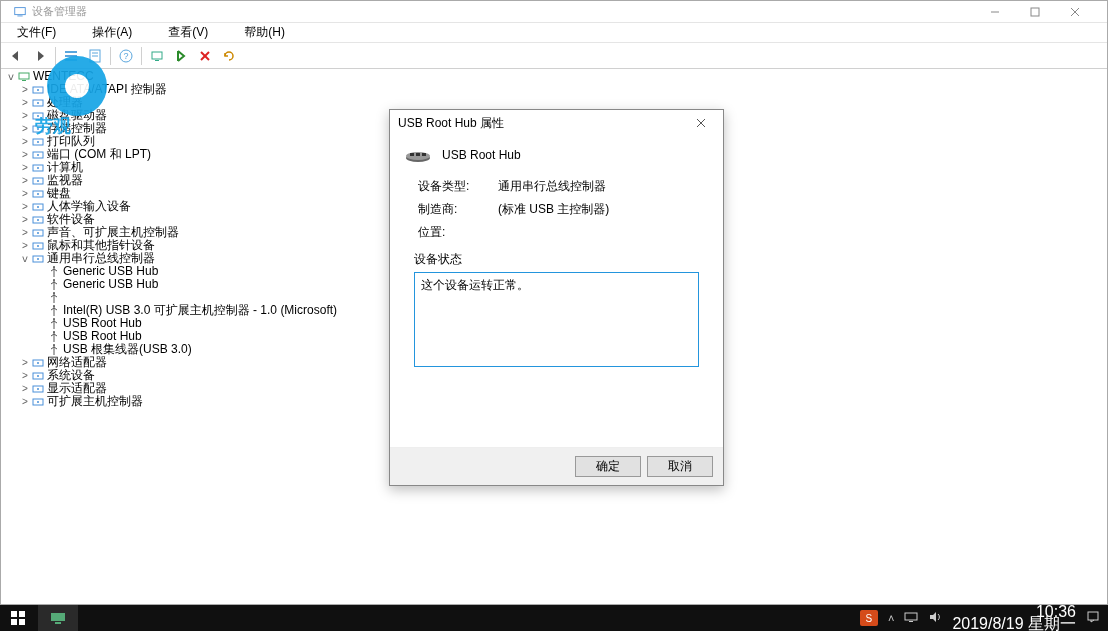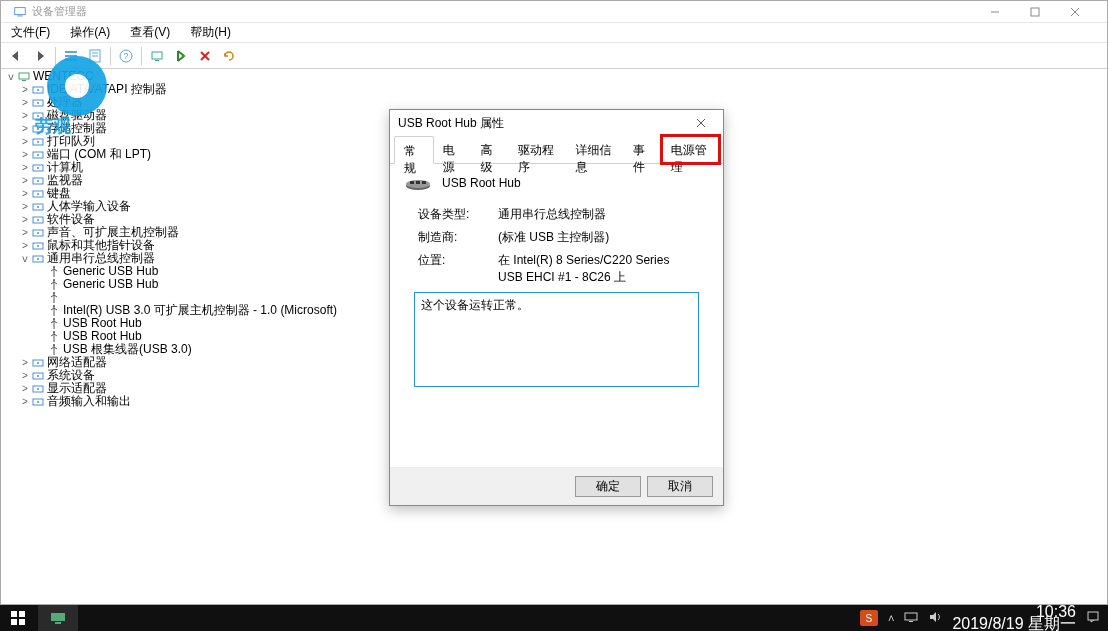--- a/index.html
+++ b/index.html
@@ -7,21 +7,21 @@
 
 
 .window { position: absolute; top: 0; left: 0; width: 1108px; height: 605px; border: 1px solid #aaa; background: #fff; }
 .titlebar { height: 22px; background: #fff; border-bottom: 1px solid #e5e5e5; display: flex; align-items: center; padding: 0 12px; }
 .titlebar .icon { width: 14px; height: 14px; margin-right: 5px; display: inline-flex; align-items: center; justify-content: center; }
 .titlebar .title { flex: 1; font-size: 11px; color: #999; }
 .winbtns { display: flex; }
 .winbtn { width: 40px; height: 22px; display: flex; align-items: center; justify-content: center; color: #888; font-size: 12px; }
 .winbtn svg { width: 10px; height: 10px; }
 
-.menubar { height: 20px; display: flex; align-items: center; padding: 0 6px; gap: 12px; font-size: 12px; color: #000; border-bottom: 1px solid #e5e5e5; }
+.menubar { height: 20px; display: flex; align-items: center; padding: 0 12px; gap: 28px; font-size: 12px; color: #000; border-bottom: 1px solid #e5e5e5; }
 .menubar span { padding: 2px 4px; }
 
 .toolbar { height: 26px; display: flex; align-items: center; padding: 0 4px; border-bottom: 1px solid #d0d0d0; gap: 2px; }
 .tbtn { width: 22px; height: 22px; display: flex; align-items: center; justify-content: center; color: #555; }
 .tbtn svg { width: 14px; height: 14px; }
 .tsep { width: 1px; height: 18px; background: #d0d0d0; margin: 0 2px; }
 
 
 .tree { position: absolute; top: 69px; left: 2px; width: 400px; font-size: 12px; line-height: 13px; }
 .tn { display: flex; align-items: center; height: 13px; white-space: nowrap; }
@@ -406,48 +406,39 @@
           <span>显示适配器</span>
         </div>
         <div class="tn" style="padding-left:16px">
           <span class="tw">&gt;</span>
           <span class="ticon">
             <svg viewBox="0 0 12 12">
               <rect x="1" y="3" width="10" height="6" fill="none" stroke="#4a90d9"></rect>
               <circle cx="6" cy="6" r="1" fill="#4a90d9"></circle>
             </svg>
           </span>
-          <span>音频输入和输出</span>
+          <span>可扩展主机控制器</span>
         </div>
       </div>
   </div>
 
   <div class="watermark">
     <div class="wm-circ"></div>
     <div class="wm-text">劳观</div>
   </div>
 
   <div class="dialog">
     <div class="dlg-title">
       <span class="t">USB Root Hub 属性</span>
       <div class="dlg-close">
           <svg width="10" height="10" viewBox="0 0 10 10">
             <line x1="1" y1="1" x2="9" y2="9" stroke="#555"></line>
             <line x1="9" y1="1" x2="1" y2="9" stroke="#555"></line>
           </svg>
         </div>
-    </div>
-    <div class="tabs">
-      <div class="tab active">常规</div>
-      <div class="tab">电源</div>
-      <div class="tab">高级</div>
-      <div class="tab">驱动程序</div>
-      <div class="tab">详细信息</div>
-      <div class="tab">事件</div>
-      <div class="tab hl">电源管理</div>
     </div>
     <div class="dlg-body">
       <div class="dev-row">
         <span class="dev-icon">
           <svg viewBox="0 0 28 18">
               <ellipse cx="14" cy="12" rx="12" ry="4" fill="#666"></ellipse>
               <ellipse cx="14" cy="10" rx="12" ry="4" fill="#999"></ellipse>
               <rect x="6" y="7" width="4" height="3" fill="#333"></rect>
               <rect x="12" y="7" width="4" height="3" fill="#333"></rect>
               <rect x="18" y="7" width="4" height="3" fill="#333"></rect>
@@ -459,23 +450,23 @@
         <div class="info-row">
             <span class="info-label">设备类型:</span>
             <span>通用串行总线控制器</span>
           </div>
         <div class="info-row">
             <span class="info-label">制造商:</span>
             <span>(标准 USB 主控制器)</span>
           </div>
         <div class="info-row">
             <span class="info-label">位置:</span>
-            <span style="max-width:180px">在 Intel(R) 8 Series/C220 Series USB EHCI #1 - 8C26 上</span>
           </div>
       </div>
+      <div class="fieldset-label">设备状态</div>
       <div class="status-box"><span>这个设备运转正常。</span></div>
       <div style="height:70px"></div>
     </div>
     <div class="dlg-footer">
       <div class="btn">确定</div>
       <div class="btn">取消</div>
     </div>
   </div>
 </div>
 

